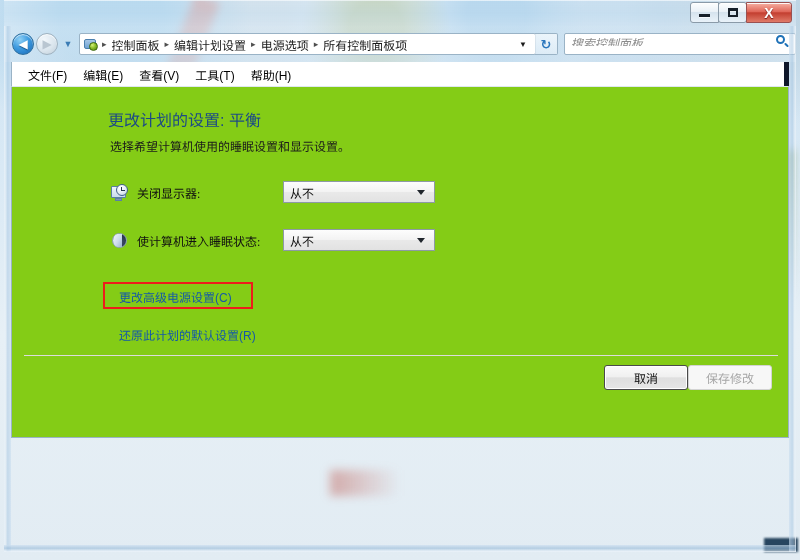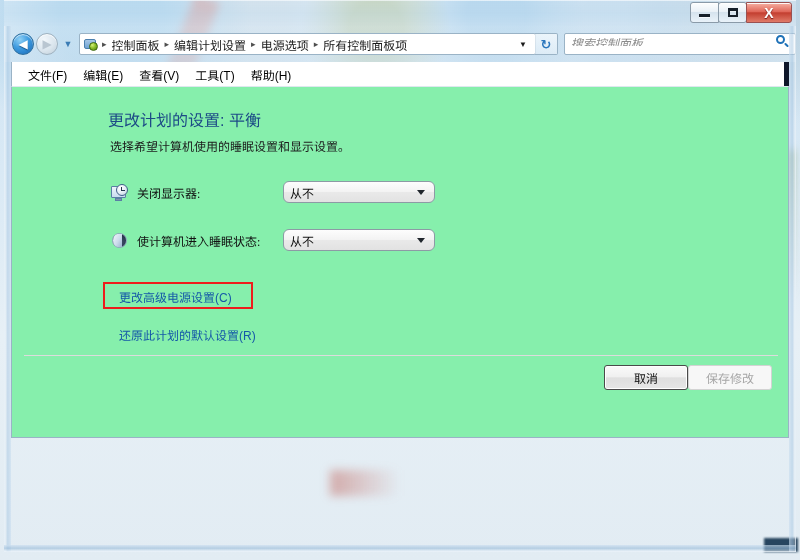--- a/index.html
+++ b/index.html
@@ -287,21 +287,21 @@
     padding: 2px 8px;
     white-space: nowrap;
   }
 
   
   #client {
     position: absolute;
     left: 7px; top: 86px;
     width: 778px;
     height: 352px;
-    background: #86efac;
+    background: #84cc16;
     box-sizing: border-box;
     border: 1px solid #9ab3c6;
     border-top: 1px solid #dfe8ef;
     overflow: hidden;
   }
   #contentpad {
     position: absolute;
     left: 0; top: 0; right: 0; bottom: 0;
   }
 
@@ -388,21 +388,21 @@
     margin-left: 7px;
     white-space: nowrap;
   }
 
   .combobox {
     position: absolute;
     width: 152px;
     height: 22px;
     box-sizing: border-box;
     border: 1px solid #8d9aa5;
-    border-radius: 6px;
+    border-radius: 0;
     background: linear-gradient(180deg, #fdfdfd 0%, #f3f3f3 48%, #e9e9e9 52%, #e2e2e2 100%);
     display: flex;
     align-items: center;
     padding: 0 4px 0 6px;
   }
   .combobox.c1 { left: 271px; top: 94px; }
   .combobox.c2 { left: 271px; top: 142px; }
   .combobox .cbval {
     flex: 1 1 auto;
     font-size: 12px;

